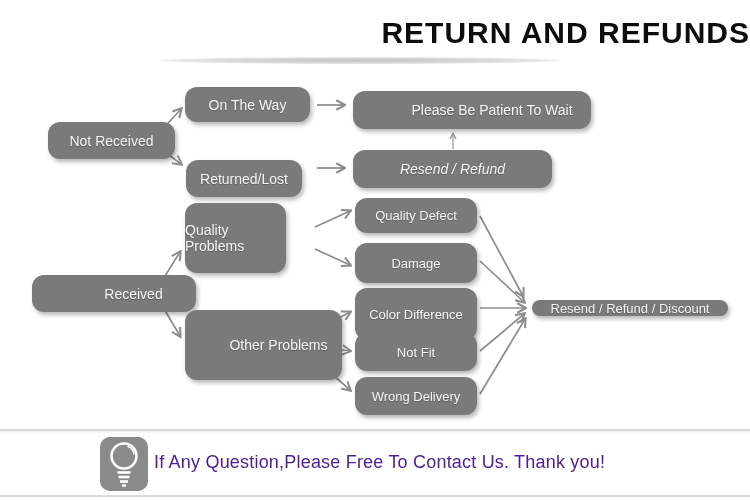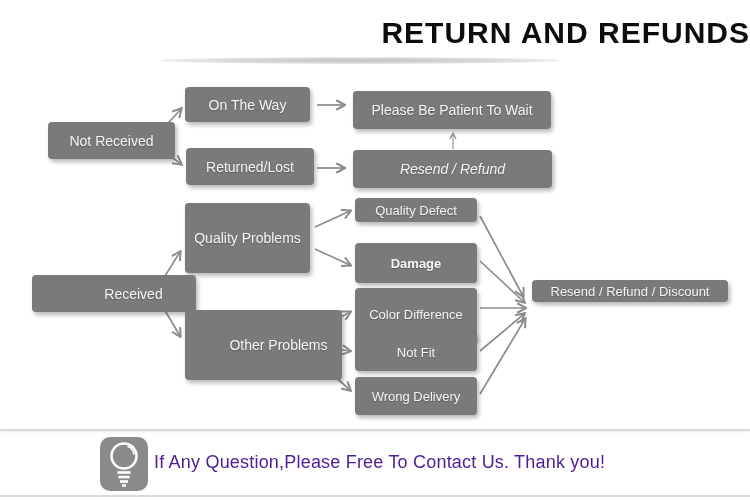--- a/index.html
+++ b/index.html
@@ -12,21 +12,21 @@
     font-size:30px;font-weight:bold;color:#0d0d0d;letter-spacing:1px;
   }
   .title-underline{
     position:absolute;top:57px;left:160px;width:400px;height:7px;border-radius:50%;
     background:radial-gradient(ellipse at center,#c4c4c4 0%,#d6d6d6 45%,rgba(255,255,255,0) 88%);
     filter:blur(0.5px);
   }
   .node{
     position:absolute;background:#7a7a7a;color:#f6f6f6;
     display:flex;align-items:center;justify-content:center;text-align:left;
-    border-radius:4px;font-size:14px;
+    border-radius:12px;font-size:14px;
     box-shadow:2px 3px 4px rgba(0,0,0,0.28);
     text-shadow:0 1px 1px rgba(0,0,0,0.25);
   }
   .node.small{font-size:13px;}
   .arrows{position:absolute;top:0;left:0;pointer-events:none;}
   .footer-line{position:absolute;left:0;width:750px;height:2px;background:#dadada;}
   .footer-line.top{top:429px;box-shadow:0 1px 2px rgba(0,0,0,0.08);}
   .footer-line.bottom{top:495px;}
   .bulb-badge{
     position:absolute;left:100px;top:437px;width:48px;height:54px;
@@ -66,32 +66,32 @@
     <line x1="480" y1="216" x2="523" y2="296" marker-end="url(#ah)"></line>
     <line x1="480" y1="261" x2="524" y2="302" marker-end="url(#ah)"></line>
     <line x1="480" y1="308" x2="525" y2="308" marker-end="url(#ah)"></line>
     <line x1="480" y1="351" x2="524" y2="314" marker-end="url(#ah)"></line>
     <line x1="480" y1="394" x2="525" y2="319" marker-end="url(#ah)"></line>
   </g>
 </svg>
 
 <div class="node" style="left:48px;top:122px;width:127px;height:37px;">Not Received</div>
 <div class="node" style="left:185px;top:87px;width:125px;height:35px;">On The Way</div>
-<div class="node" style="left:353px;top:91px;width:198px;height:38px;">Please Be Patient To Wait</div>
-<div class="node" style="left:186px;top:148px;width:128px;height:37px;">Returned/Lost</div>
+<div class="node" style="left:353px;top:91px;width:198px;height:38px;padding-left:40px;">Please Be Patient To Wait</div>
+<div class="node" style="left:186px;top:160px;width:116px;height:37px;">Returned/Lost</div>
 <div class="node" style="left:353px;top:150px;width:199px;height:38px;font-style:italic;">Resend / Refund</div>
-<div class="node" style="left:185px;top:203px;width:125px;height:70px;">Quality Problems</div>
+<div class="node" style="left:185px;top:203px;width:101px;height:70px;">Quality Problems</div>
 <div class="node" style="left:32px;top:275px;width:125px;height:37px;padding-left:39px;">Received</div>
 <div class="node" style="left:185px;top:310px;width:127px;height:70px;padding-left:30px;">Other Problems</div>
-<div class="node small" style="left:355px;top:198px;width:122px;height:24px;">Quality Defect</div>
-<div class="node small" style="left:355px;top:243px;width:122px;height:40px;font-weight:bold;">Damage</div>
+<div class="node small" style="left:355px;top:198px;width:122px;height:35px;">Quality Defect</div>
+<div class="node small" style="left:355px;top:243px;width:122px;height:40px;">Damage</div>
 <div class="node small" style="left:355px;top:288px;width:122px;height:52px;">Color Difference</div>
 <div class="node small" style="left:355px;top:333px;width:122px;height:38px;">Not Fit</div>
 <div class="node small" style="left:355px;top:377px;width:122px;height:38px;">Wrong Delivery</div>
-<div class="node small" style="left:532px;top:280px;width:196px;height:22px;">Resend / Refund / Discount</div>
+<div class="node small" style="left:532px;top:300px;width:196px;height:16px;">Resend / Refund / Discount</div>
 
 <div class="footer-line top"></div>
 <div class="bulb-badge">
   <svg width="40" height="48" viewBox="0 0 40 48">
     <circle cx="20" cy="16" r="12.5" fill="none" stroke="#ffffff" stroke-width="2.6"></circle>
     <path d="M24,6.5 a9.5,9.5 0 0 1 6,7.5" fill="none" stroke="#ffffff" stroke-width="1.6" stroke-linecap="round"></path>
     <line x1="13.5" y1="32.5" x2="26.5" y2="32.5" stroke="#ffffff" stroke-width="2.6"></line>
     <line x1="14.5" y1="37" x2="25.5" y2="37" stroke="#ffffff" stroke-width="2.6"></line>
     <line x1="16" y1="41.5" x2="24" y2="41.5" stroke="#ffffff" stroke-width="2.6"></line>
     <line x1="18" y1="45.5" x2="22" y2="45.5" stroke="#ffffff" stroke-width="2.4"></line>

